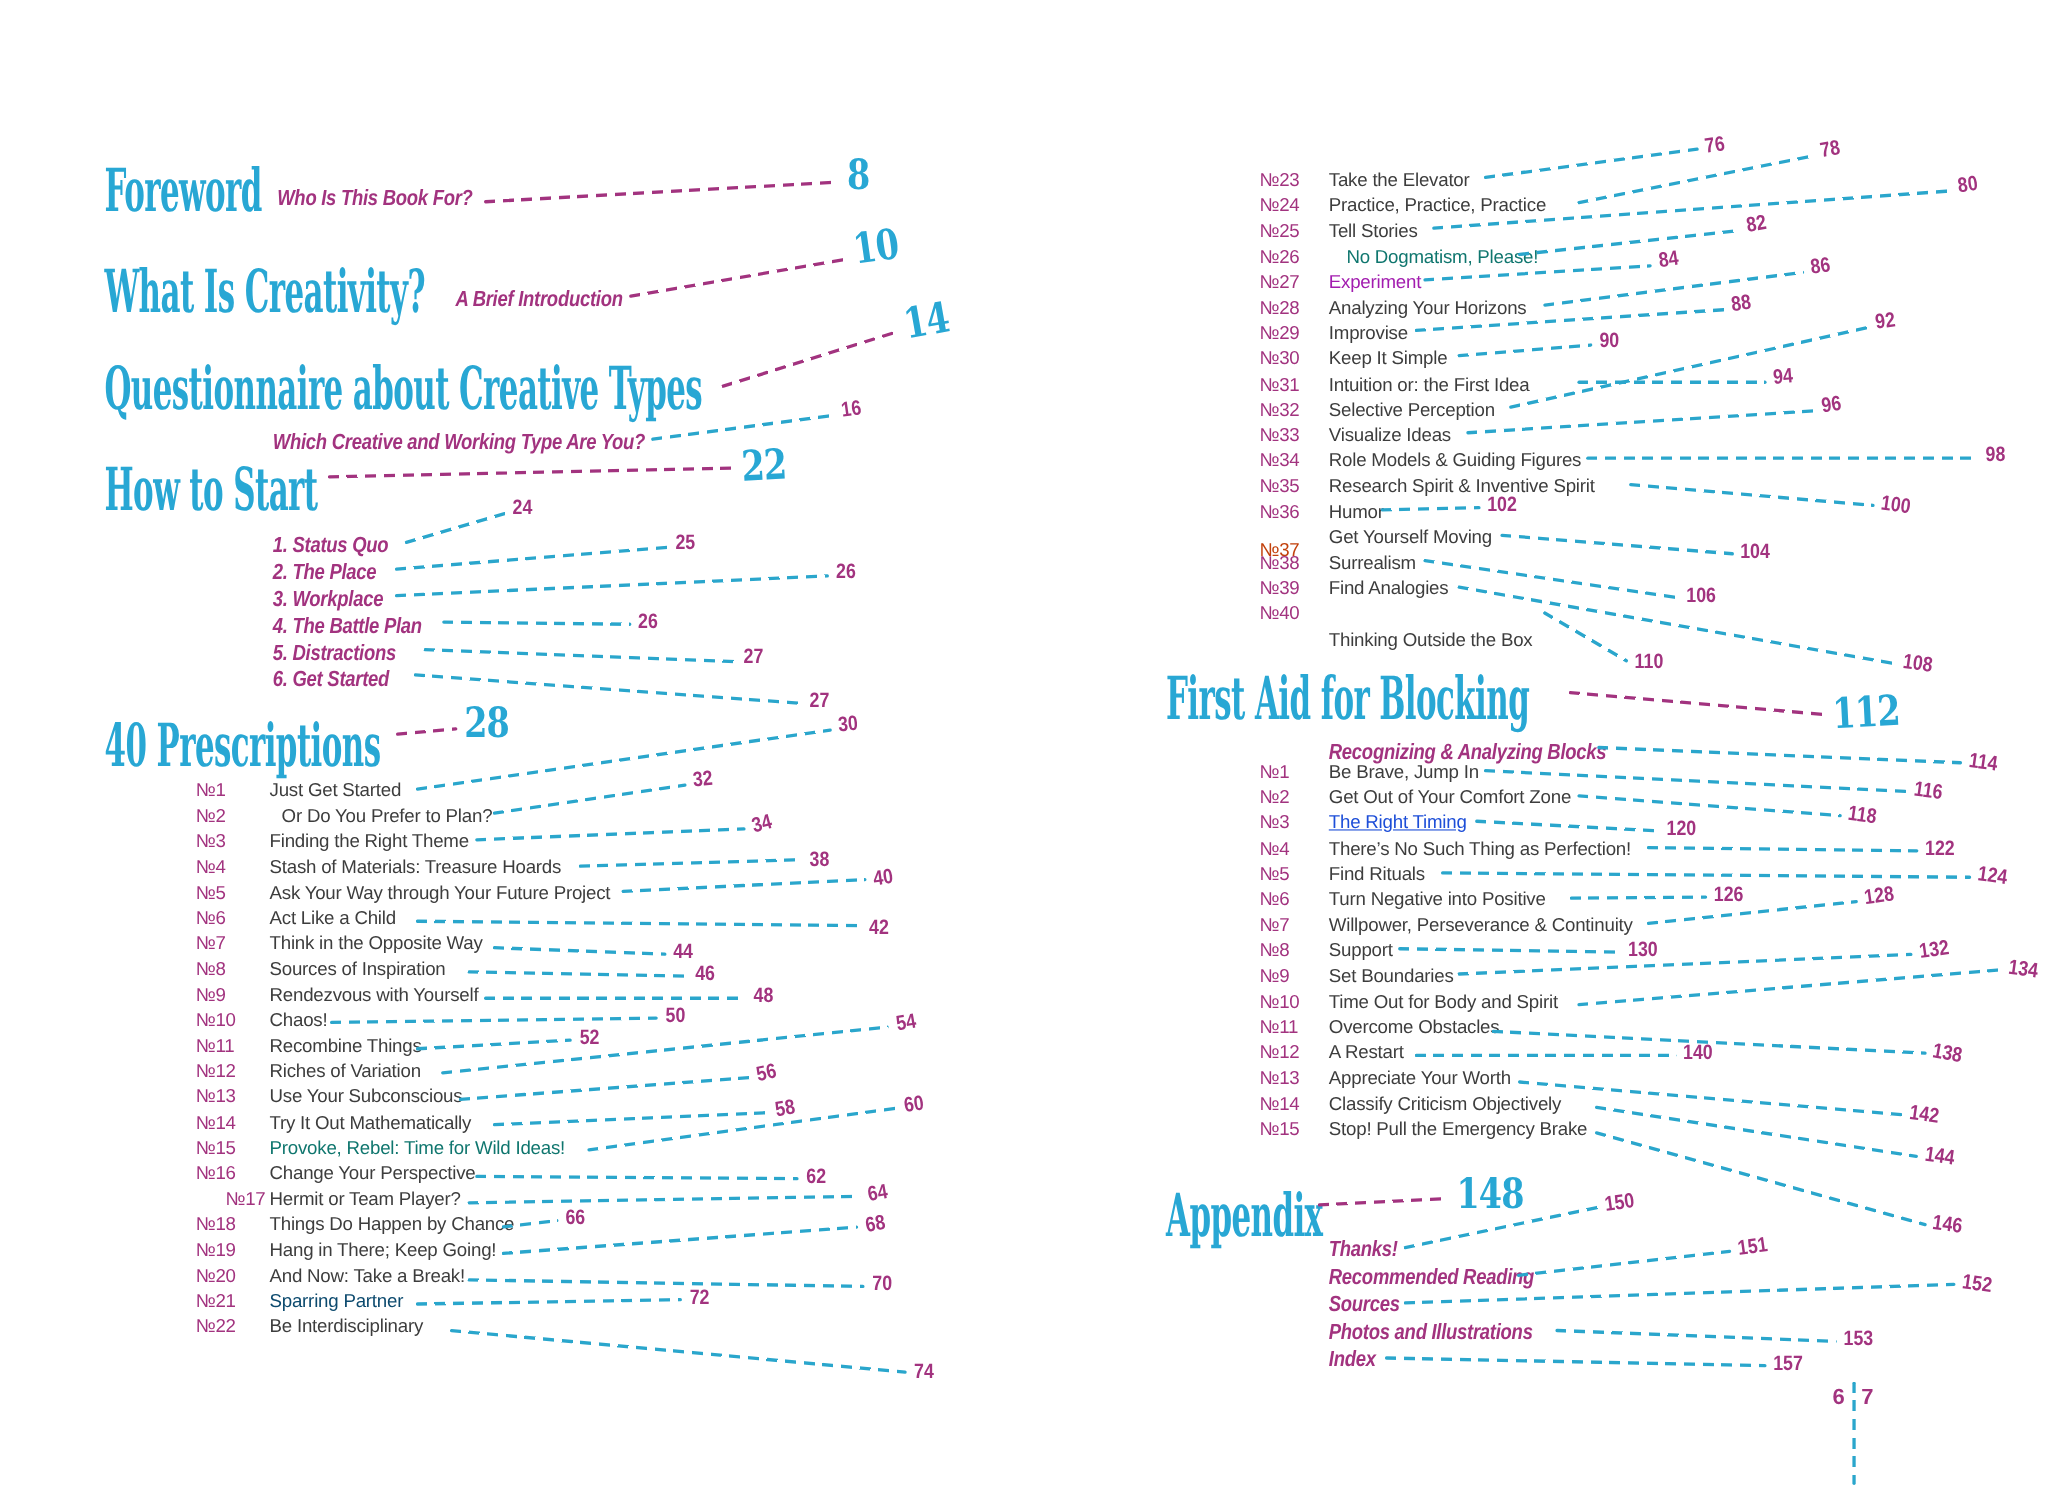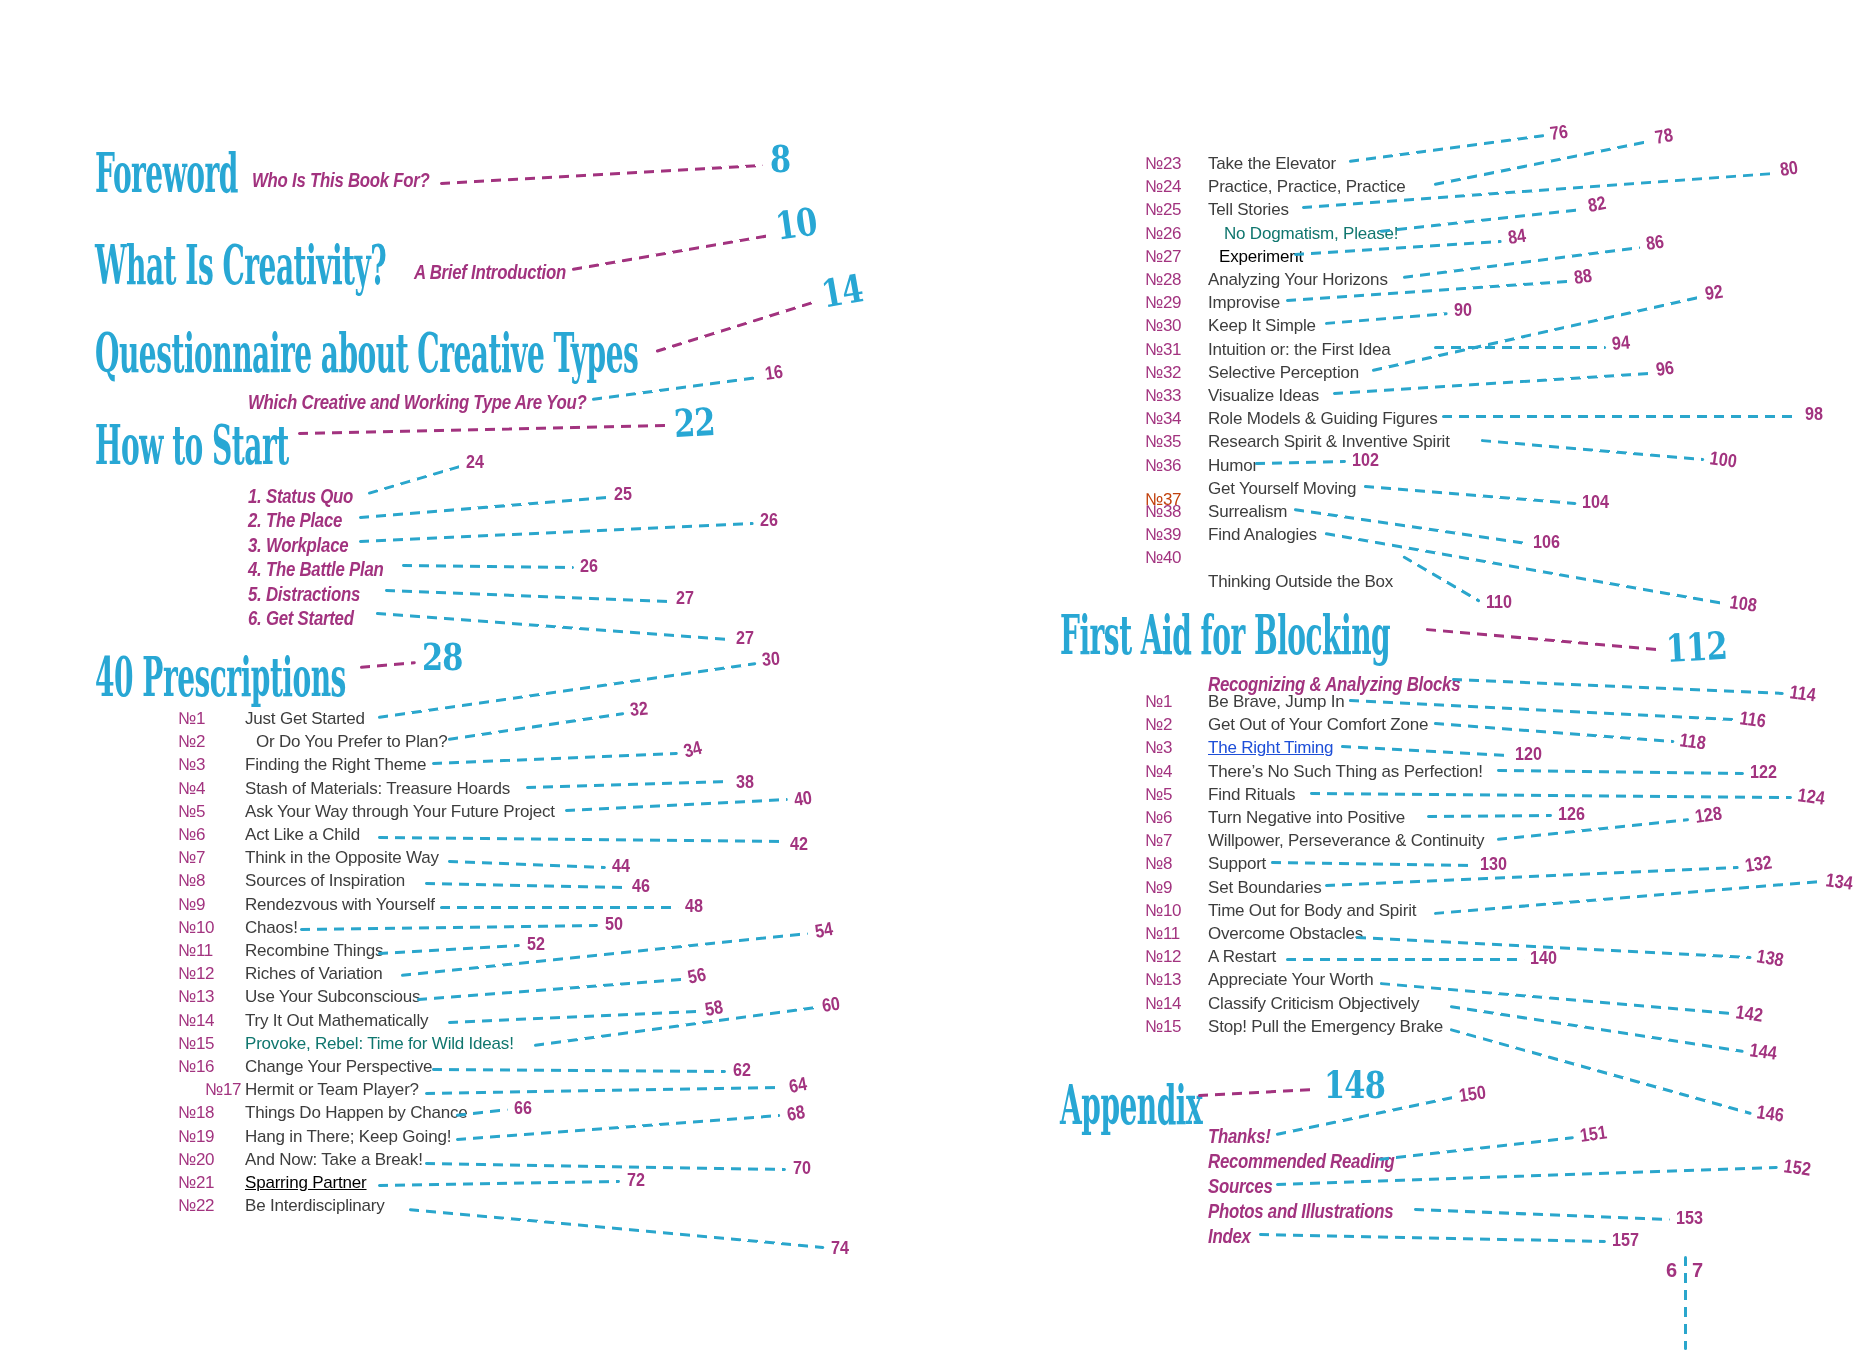--- a/index.html
+++ b/index.html
@@ -77,33 +77,33 @@
     <div class="abs entry-title" style="left: 245px; top: 1058px; color: rgb(61, 61, 61);">Change Your Perspective</div>
     <div class="abs entry-no" style="left: 178px; top: 1081.2px; color: rgb(162, 51, 127); margin-left: 27px;">№17</div>
     <div class="abs entry-title" style="left: 245px; top: 1081.2px; color: rgb(61, 61, 61);">Hermit or Team Player?</div>
     <div class="abs entry-no" style="left: 178px; top: 1104.4px; color: rgb(162, 51, 127);">№18</div>
     <div class="abs entry-title" style="left: 245px; top: 1104.4px; color: rgb(61, 61, 61);">Things Do Happen by Chance</div>
     <div class="abs entry-no" style="left: 178px; top: 1127.6px; color: rgb(162, 51, 127);">№19</div>
     <div class="abs entry-title" style="left: 245px; top: 1127.6px; color: rgb(61, 61, 61);">Hang in There; Keep Going!</div>
     <div class="abs entry-no" style="left: 178px; top: 1150.8px; color: rgb(162, 51, 127);">№20</div>
     <div class="abs entry-title" style="left: 245px; top: 1150.8px; color: rgb(61, 61, 61);">And Now: Take a Break!</div>
     <div class="abs entry-no" style="left: 178px; top: 1174px; color: rgb(162, 51, 127);">№21</div>
-    <div class="abs entry-title" style="left: 245px; top: 1174px; color: #000000; text-decoration: underline;">Sparring Partner</div>
+    <div class="abs entry-title" style="left: 245px; top: 1174px; color: #0c4a6e;">Sparring Partner</div>
     <div class="abs entry-no" style="left: 178px; top: 1197.2px; color: rgb(162, 51, 127);">№22</div>
     <div class="abs entry-title" style="left: 245px; top: 1197.2px; color: rgb(61, 61, 61);">Be Interdisciplinary</div>
     <div class="abs entry-no" style="left: 1145px; top: 155px; color: rgb(162, 51, 127);">№23</div>
     <div class="abs entry-title" style="left: 1208px; top: 155px; color: rgb(61, 61, 61);">Take the Elevator</div>
     <div class="abs entry-no" style="left: 1145px; top: 178.2px; color: rgb(162, 51, 127);">№24</div>
     <div class="abs entry-title" style="left: 1208px; top: 178.2px; color: rgb(61, 61, 61);">Practice, Practice, Practice</div>
     <div class="abs entry-no" style="left: 1145px; top: 201.4px; color: rgb(162, 51, 127);">№25</div>
     <div class="abs entry-title" style="left: 1208px; top: 201.4px; color: rgb(61, 61, 61);">Tell Stories</div>
     <div class="abs entry-no" style="left: 1145px; top: 224.6px; color: rgb(162, 51, 127);">№26</div>
     <div class="abs entry-title" style="left: 1208px; top: 224.6px; color: #0f766e; margin-left: 16px;">No Dogmatism, Please!</div>
     <div class="abs entry-no" style="left: 1145px; top: 247.8px; color: rgb(162, 51, 127);">№27</div>
-    <div class="abs entry-title" style="left: 1208px; top: 247.8px; color: #000000; margin-left: 11px;">Experiment</div>
+    <div class="abs entry-title" style="left: 1208px; top: 247.8px; color: #a21caf;">Experiment</div>
     <div class="abs entry-no" style="left: 1145px; top: 271px; color: rgb(162, 51, 127);">№28</div>
     <div class="abs entry-title" style="left: 1208px; top: 271px; color: rgb(61, 61, 61);">Analyzing Your Horizons</div>
     <div class="abs entry-no" style="left: 1145px; top: 294.2px; color: rgb(162, 51, 127);">№29</div>
     <div class="abs entry-title" style="left: 1208px; top: 294.2px; color: rgb(61, 61, 61);">Improvise</div>
     <div class="abs entry-no" style="left: 1145px; top: 317.4px; color: rgb(162, 51, 127);">№30</div>
     <div class="abs entry-title" style="left: 1208px; top: 317.4px; color: rgb(61, 61, 61);">Keep It Simple</div>
     <div class="abs entry-no" style="left: 1145px; top: 340.6px; color: rgb(162, 51, 127);">№31</div>
     <div class="abs entry-title" style="left: 1208px; top: 340.6px; color: rgb(61, 61, 61);">Intuition or: the First Idea</div>
     <div class="abs entry-no" style="left: 1145px; top: 363.8px; color: rgb(162, 51, 127);">№32</div>
     <div class="abs entry-title" style="left: 1208px; top: 363.8px; color: rgb(61, 61, 61);">Selective Perception</div>

